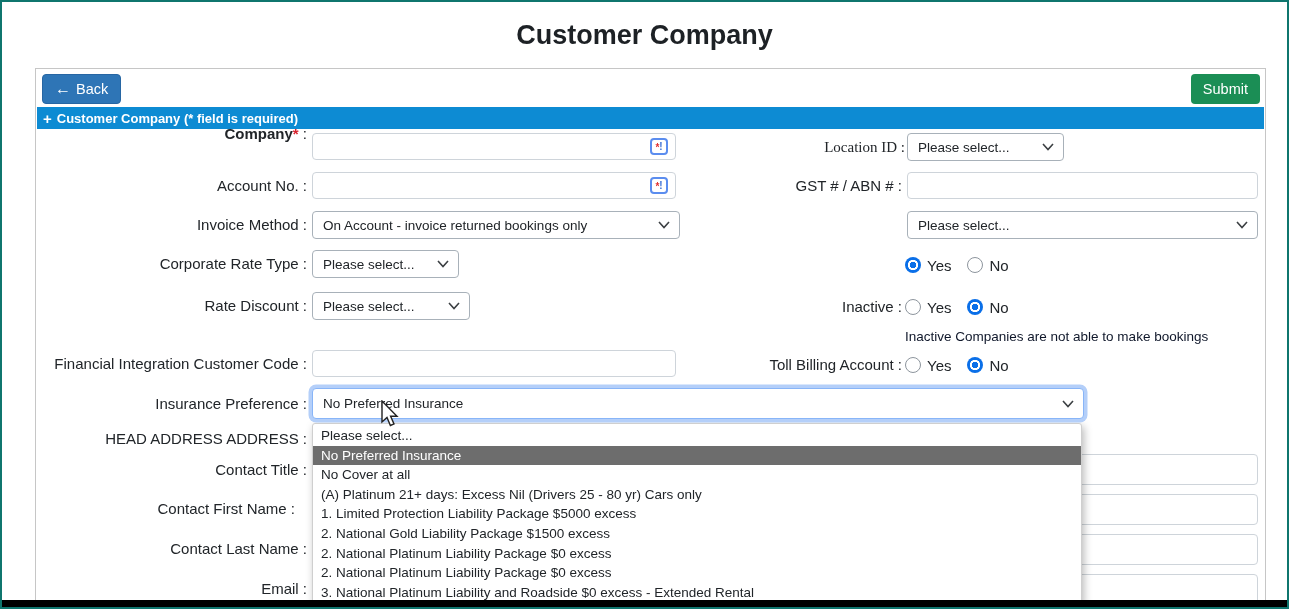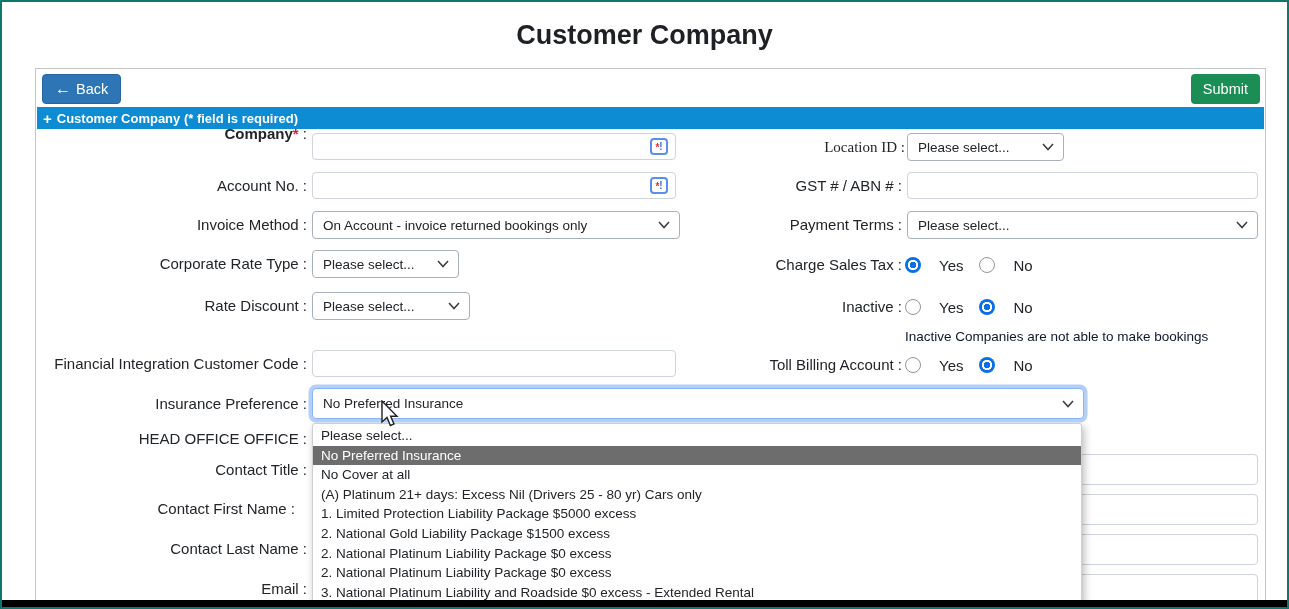--- a/index.html
+++ b/index.html
@@ -56,21 +56,21 @@
     position:absolute; width:18px; height:17px; border:2px solid #5b8def; border-radius:4px;
     display:flex; align-items:center; justify-content:center; background:#fff;
     font-size:10px; font-weight:700; line-height:1;
   }
   .fld-icon .star { color:#e03131; margin-top:3px; }
   .fld-icon .bang { color:#3b6fd4; }
   .radio-row { position:absolute; display:flex; align-items:center; height:28px; }
   .radio { width:16px; height:16px; border-radius:50%; flex:0 0 auto; }
   .radio.on { background:radial-gradient(circle at center, #0a6fe8 0 3.4px, #fff 3.5px 5.1px, #0a6fe8 5.2px 8px); }
   .radio.off { background:#fff; border:1.5px solid #8d959d; }
-  .radio-lbl { font-size:15px; color:#212529; margin-left:18px; margin-right:16px; }
+  .radio-lbl { font-size:15px; color:#212529; margin-left:6px; margin-right:16px; }
   .helper { position:absolute; font-size:13.5px; color:#0f172a; white-space:nowrap; }
   .dropdown {
     position:absolute; left:310px; top:421px; width:770px; z-index:5;
     background:#fff; border:1px solid #cfcfcf; border-radius:3px;
     box-shadow:2px 3px 8px rgba(0,0,0,.28); padding:2px 0 2px 0;
   }
   .dd-option {
     height:19.6px; line-height:19.6px; font-size:13.5px; color:#212529;
     padding-left:8px; white-space:nowrap; overflow:hidden; cursor:default;
   }
@@ -149,21 +149,21 @@
   <div class="lbl" style="left:36px; width:269px; top:386px; line-height:31px;">Insurance Preference :</div>
   <div class="sel sel-focus" style="left:310px; top:386px; width:772px; height:31px;">
     <span>No Preferred Insurance</span>
     <span class="chev">
         <svg width="12" height="8" viewBox="0 0 12 8">
           <polyline points="1,1 6,6.5 11,1" fill="none" stroke="#3c4043" stroke-width="1.6"></polyline>
         </svg>
       </span>
   </div>
 
-  <div class="lbl" style="left:36px; width:269px; top:423px; line-height:28px;">HEAD OFFICE OFFICE :</div>
+  <div class="lbl" style="left:36px; width:269px; top:423px; line-height:28px;">HEAD ADDRESS ADDRESS :</div>
   <div class="lbl" style="left:36px; width:269px; top:453px; line-height:30px;">Contact Title :</div>
   <div class="lbl" style="left:24px; width:269px; top:492px; line-height:30px;">Contact First Name :</div>
   <div class="lbl" style="left:36px; width:269px; top:532px; line-height:30px;">Contact Last Name :</div>
   <div class="lbl" style="left:36px; width:269px; top:572px; line-height:30px;">Email :</div>
 
   <input class="tinput" style="left: 905px; top: 452px; width: 351px; height: 31px; z-index: 1;" value="">
   <input class="tinput" style="left: 905px; top: 492px; width: 351px; height: 31px; z-index: 1;" value="">
   <input class="tinput" style="left: 905px; top: 532px; width: 351px; height: 31px; z-index: 1;" value="">
   <input class="tinput" style="left: 905px; top: 572px; width: 351px; height: 31px; z-index: 1;" value="">
 
@@ -173,31 +173,29 @@
     <span class="chev">
         <svg width="12" height="8" viewBox="0 0 12 8">
           <polyline points="1,1 6,6.5 11,1" fill="none" stroke="#3c4043" stroke-width="1.6"></polyline>
         </svg>
       </span>
   </div>
 
   <div class="lbl" style="left:640px; width:260px; top:170px; line-height:27px;">GST # / ABN # :</div>
   <input class="tinput" style="left: 905px; top: 170px; width: 351px; height: 27px;" value="">
 
-  <div class="lbl" style="left:640px; width:260px; top:209px; line-height:28px;">Payment Terms :</div>
   <div class="sel" style="left:905px; top:209px; width:351px; height:28px;">
     <span>Please select...</span>
     <span class="chev">
         <svg width="12" height="8" viewBox="0 0 12 8">
           <polyline points="1,1 6,6.5 11,1" fill="none" stroke="#3c4043" stroke-width="1.6"></polyline>
         </svg>
       </span>
   </div>
 
-  <div class="lbl" style="left:640px; width:260px; top:249px; line-height:28px;">Charge Sales Tax :</div>
   <div class="radio-row" style="left:903px; top:249px;">
     <span class="radio on"></span>
     <span class="radio-lbl">Yes</span>
     <span class="radio off"></span>
     <span class="radio-lbl">No</span>
   </div>
 
   <div class="lbl" style="left:640px; width:260px; top:291px; line-height:28px;">Inactive :</div>
   <div class="radio-row" style="left:903px; top:291px;">
     <span class="radio off"></span>

